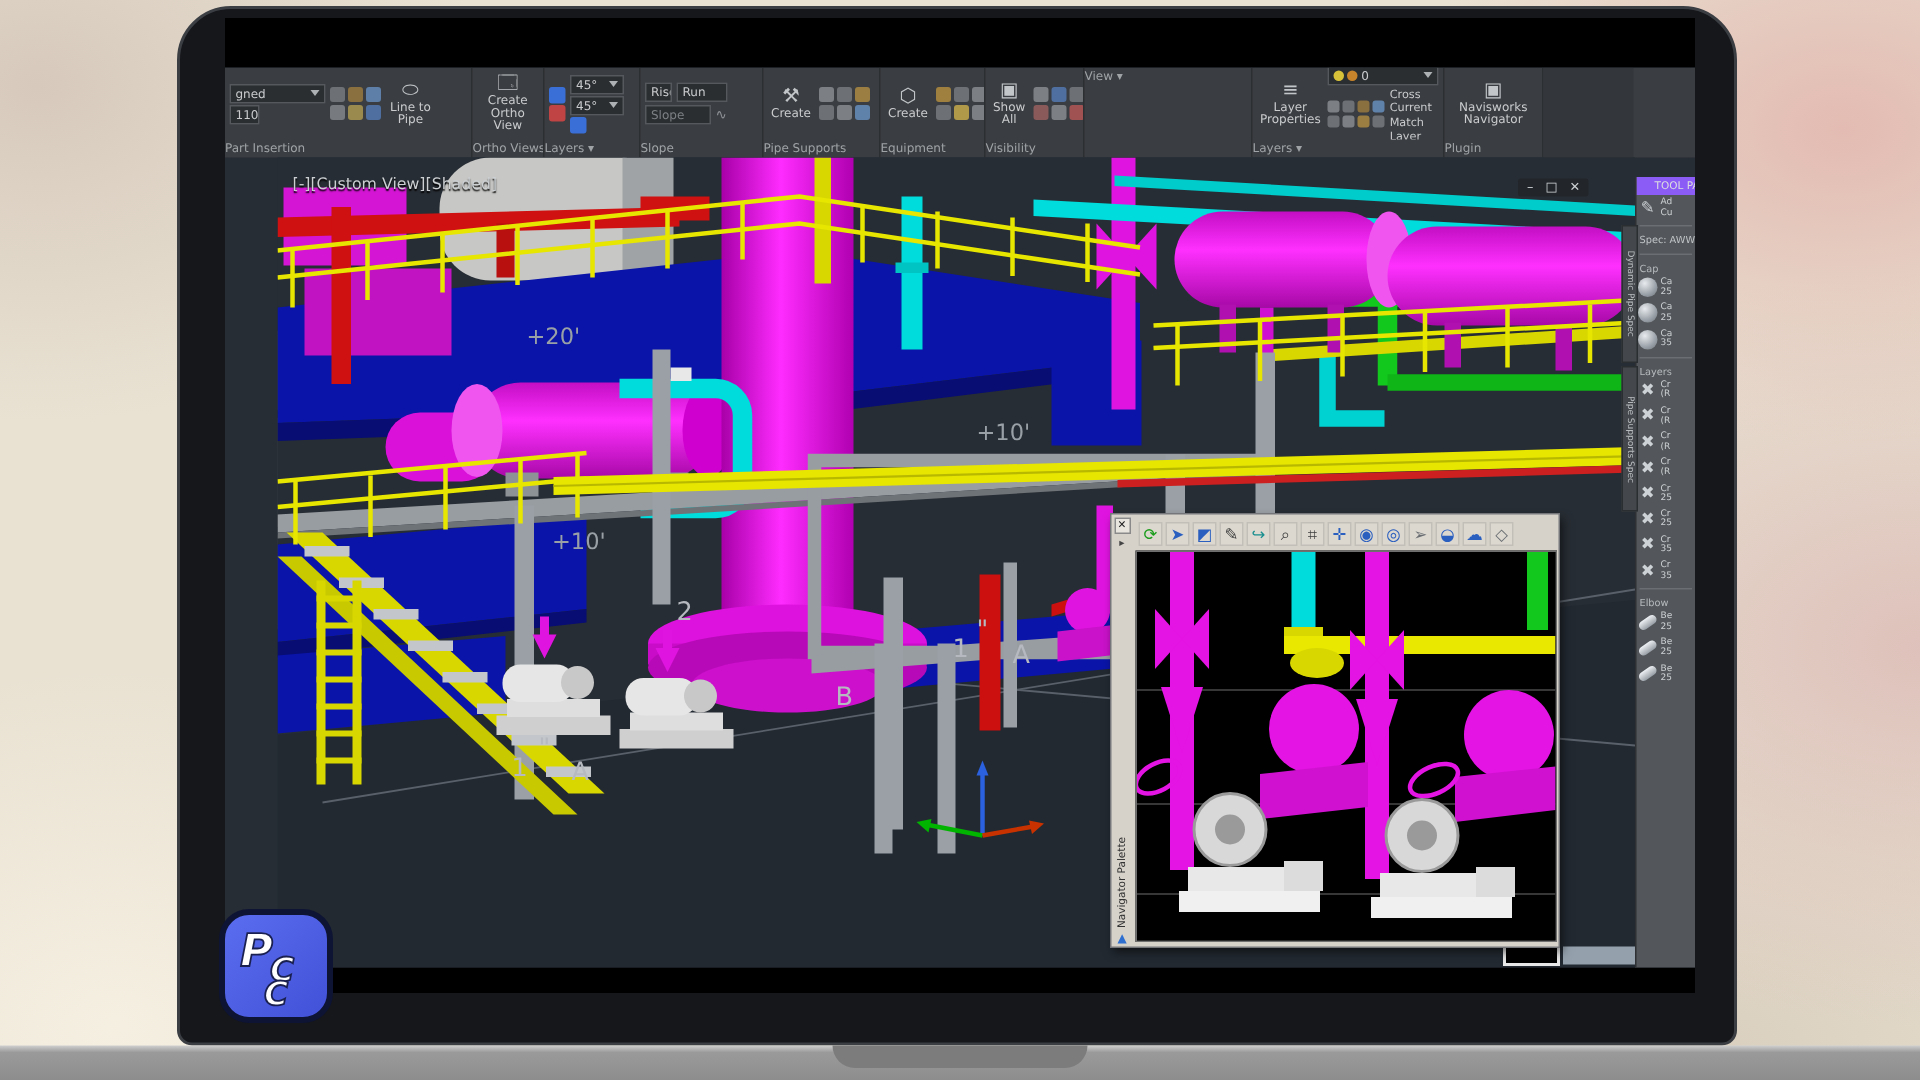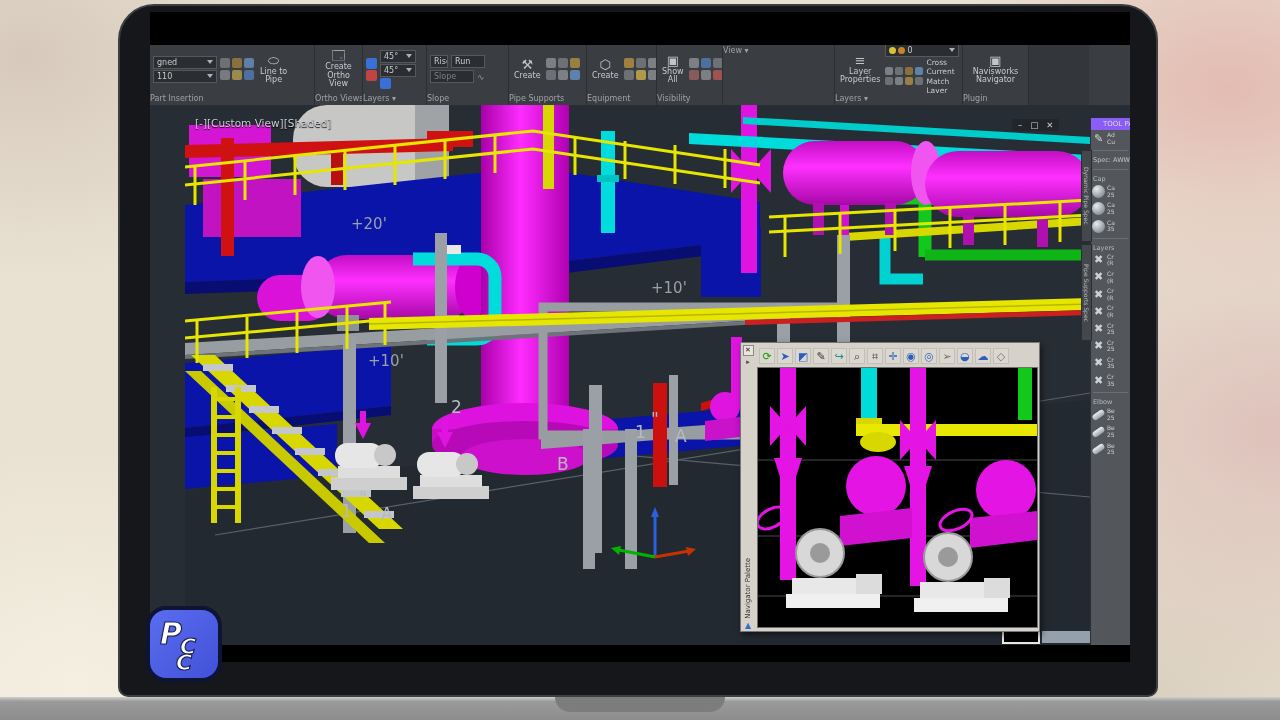--- a/index.html
+++ b/index.html
@@ -85,21 +85,21 @@
 
   <div class="ribbon">
 
     <div class="rp" style="width:165px">
       <div class="rpc">
         <div class="col">
           <div class="fld" style="width:64px">
               <span class="pre">gned</span>
               <span class="caret"></span>
             </div>
-          <div class="fld" style="width:64px">
+          <div class="fld" style="width:20px">
               <span>110</span>
               <span class="caret"></span>
             </div>
         </div>
         <div class="ig">
           <i style="background:#6d7175"></i>
             <i style="background:#8a6f3f"></i>
             <i style="background:#5d7fa8"></i>
           <i style="background:#777b7f"></i>
             <i style="background:#9b8a4e"></i>

